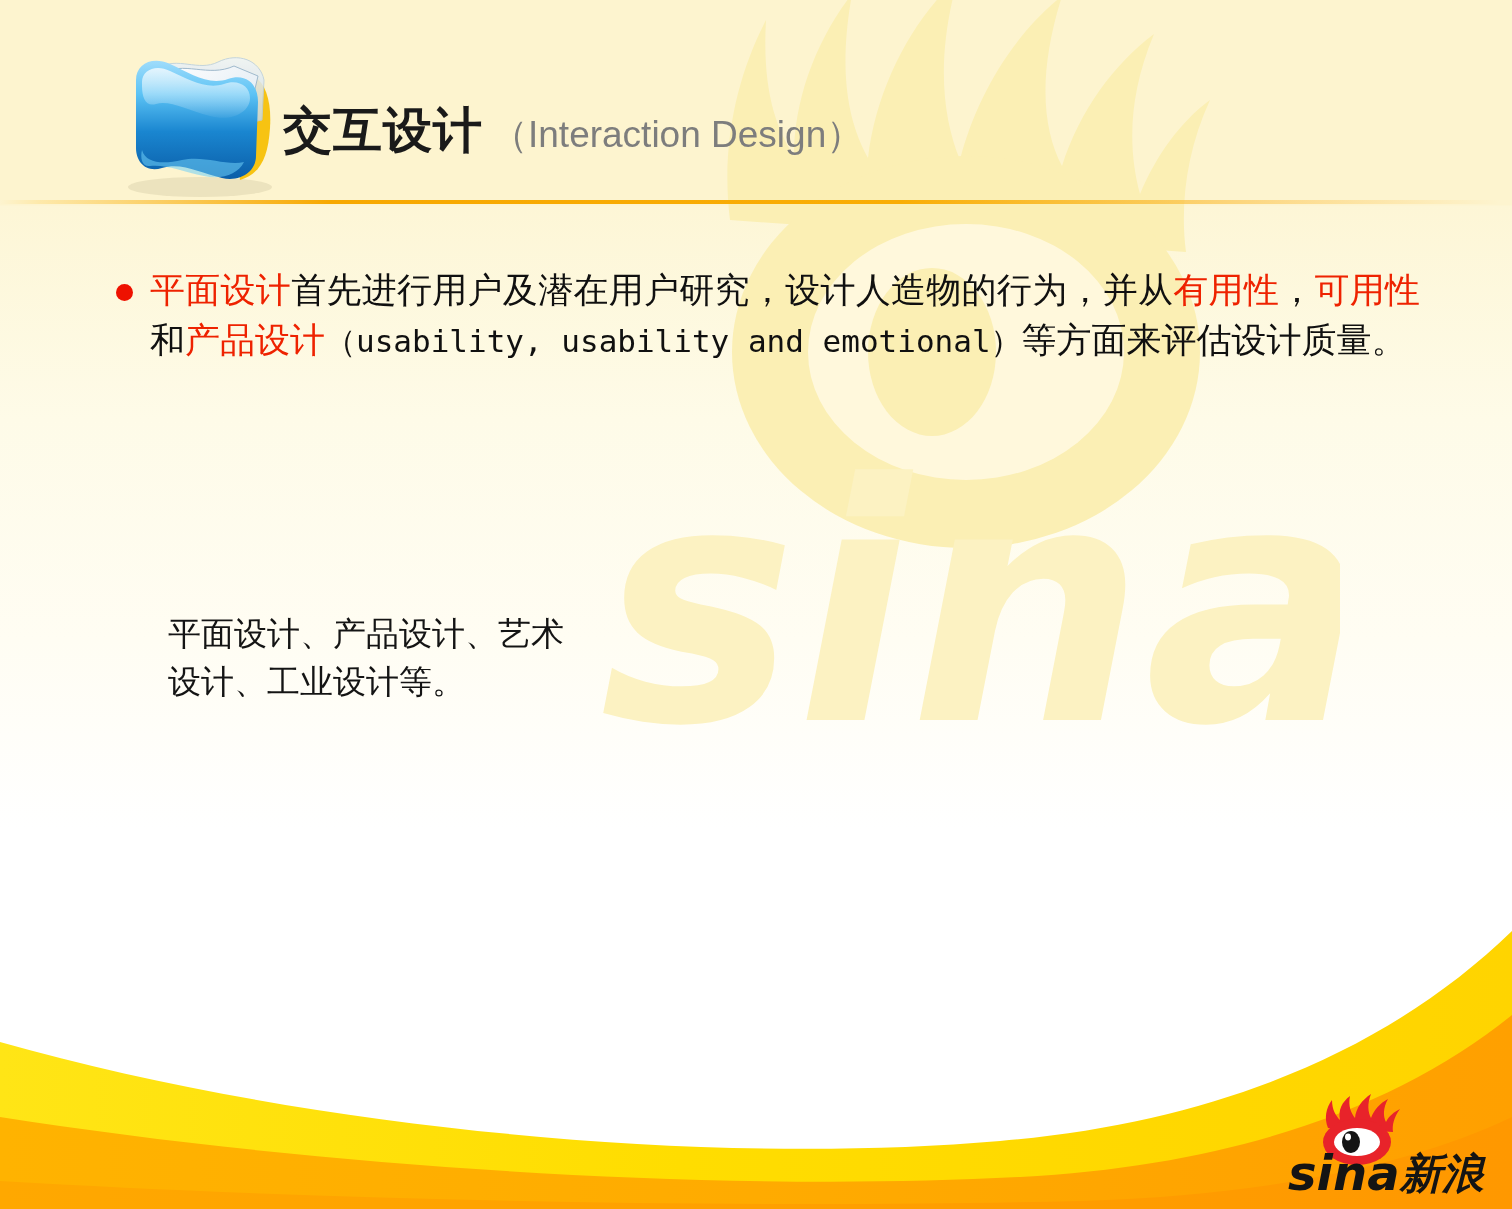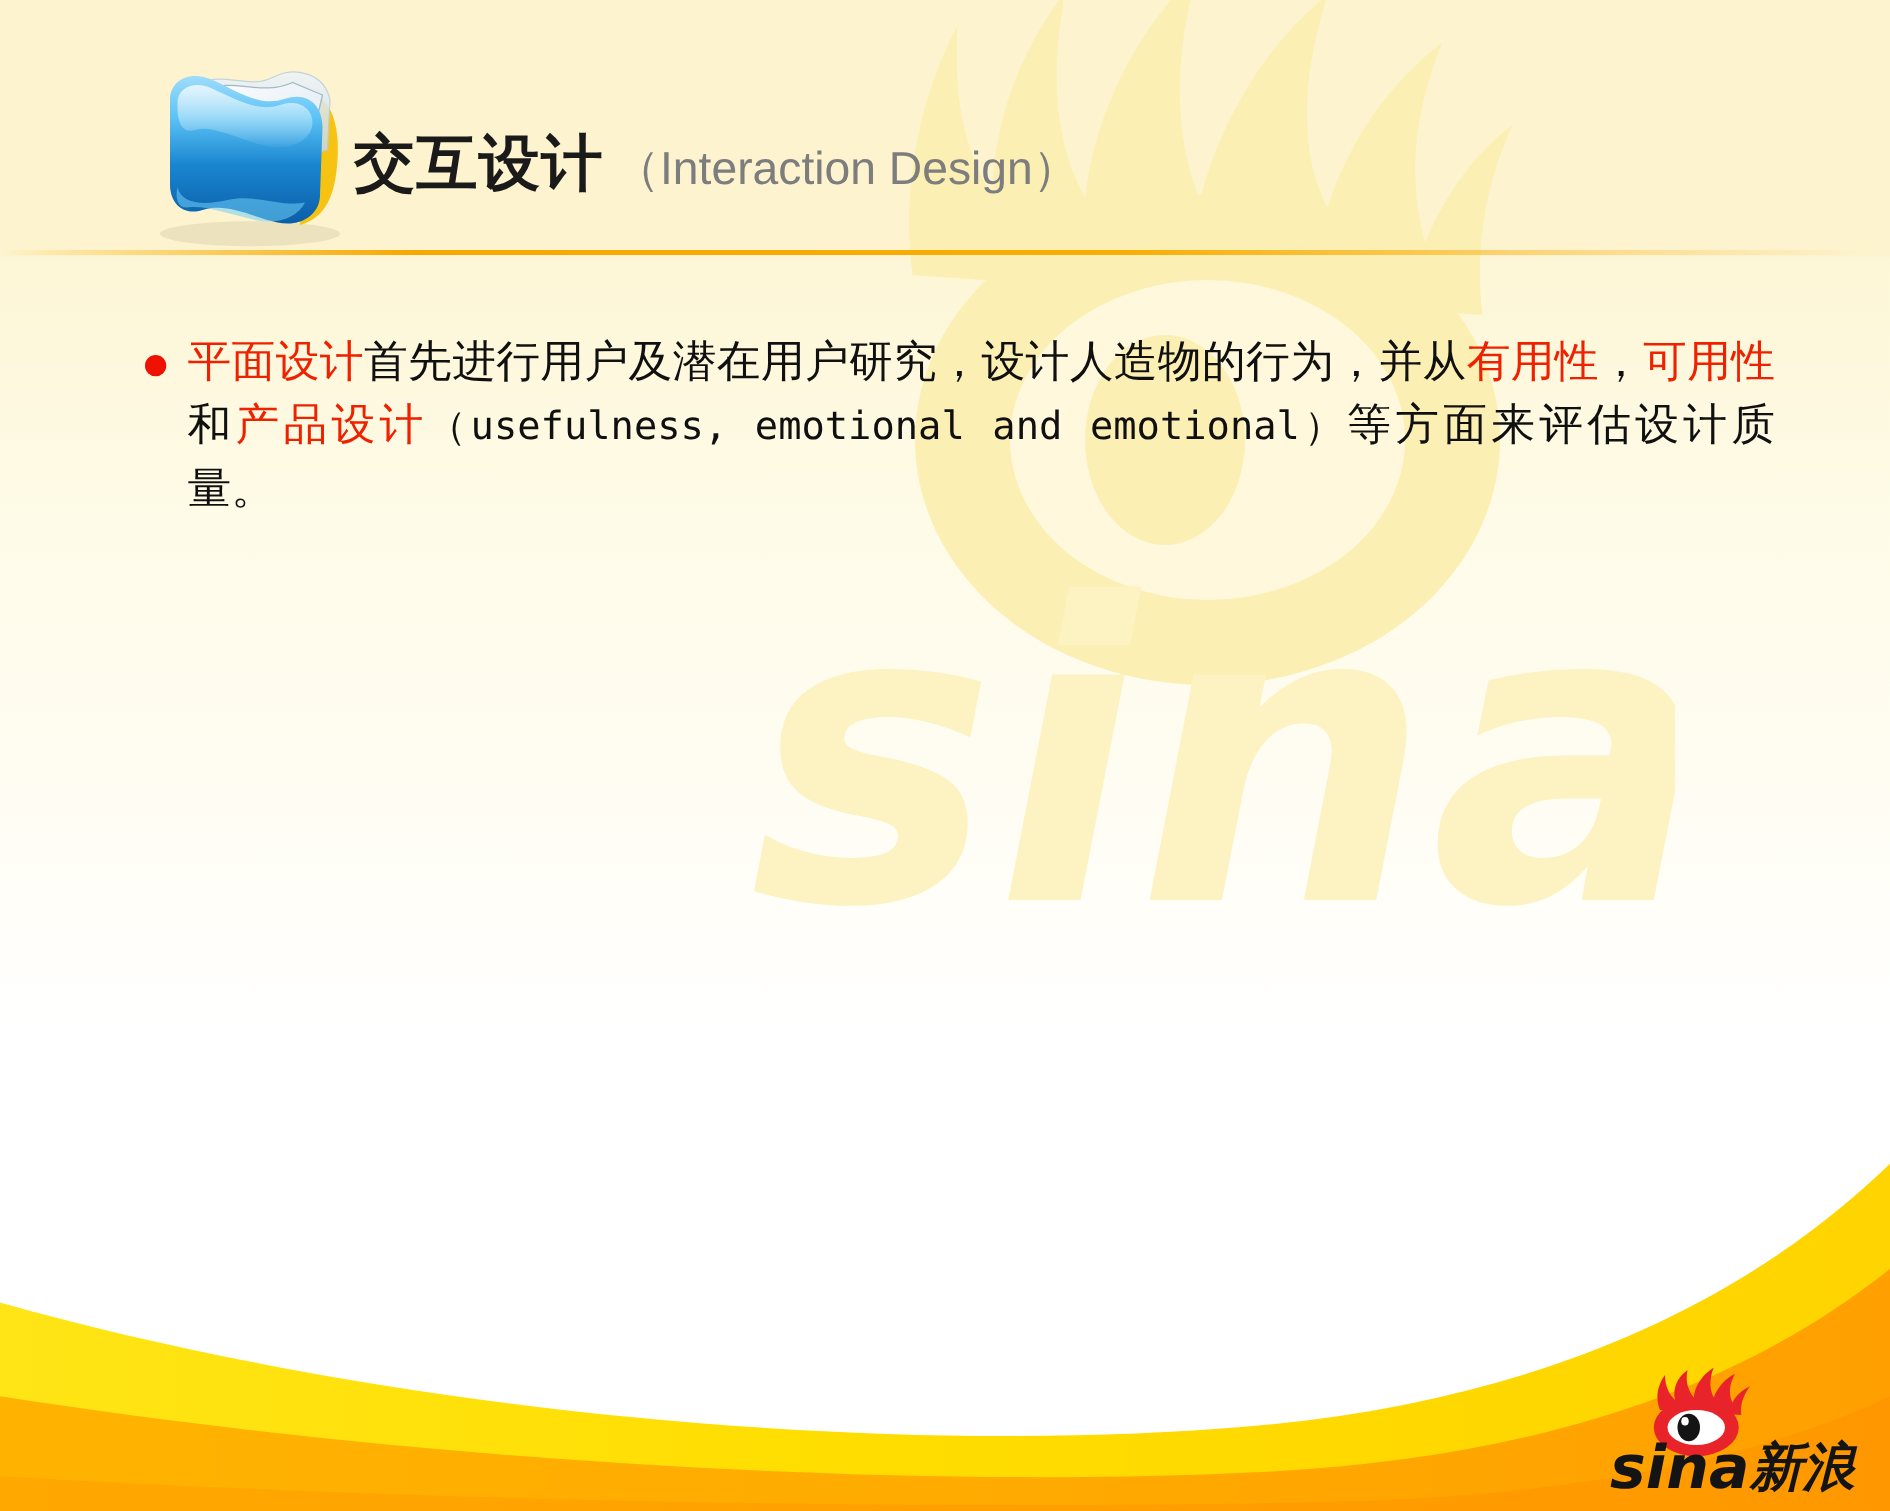--- a/index.html
+++ b/index.html
@@ -264,25 +264,29 @@
       <span class="title-en">（Interaction Design）</span>
     </div>
 
     <div class="header-rule"></div>
   </div>
 
   <div class="body-area">
 
     <div class="block bullet-row" style="left:116px; top:60px;">
       <span class="bullet-dot"></span>
-      <div class="para-main"><span class="red">平面设计</span><span>首先进行用户及潜在用户研究，设计人造物的行为，并从</span><span class="red">有用性</span><span>，</span><span class="red">可用性</span><span>和</span><span class="red">产品设计</span><span class="mono">（usefulness, emotional and emotional）</span><span>等方面来评估设计质量。</span></div>
+      <div class="para-main"><span class="red">平面设计</span><span>首先进行用户及潜在用户研究，设计人造物的行为，并从</span><span class="red">有用性</span><span>，</span><span class="red">可用性</span><span>和</span><span class="red">产品设计</span><span class="mono">（usability, usability and emotional）</span><span>等方面来评估设计质量。</span></div>
     </div>
 
 
 
+    <div class="block" style="left:168px; top:405px;">
+      <div class="para-serif">平面设计、产品设计、艺术
+设计、工业设计等。</div>
+    </div>
   </div>
 
   <div class="waves">
     <svg viewBox="0 0 1512 300" preserveAspectRatio="none" xmlns="http://www.w3.org/2000/svg">
       <defs>
         <linearGradient id="waveYellow" x1="0" y1="0" x2="1" y2="0">
           <stop offset="0%" stop-color="#ffe516"></stop>
           <stop offset="45%" stop-color="#ffdd00"></stop>
           <stop offset="100%" stop-color="#ffd400"></stop>
         </linearGradient>

